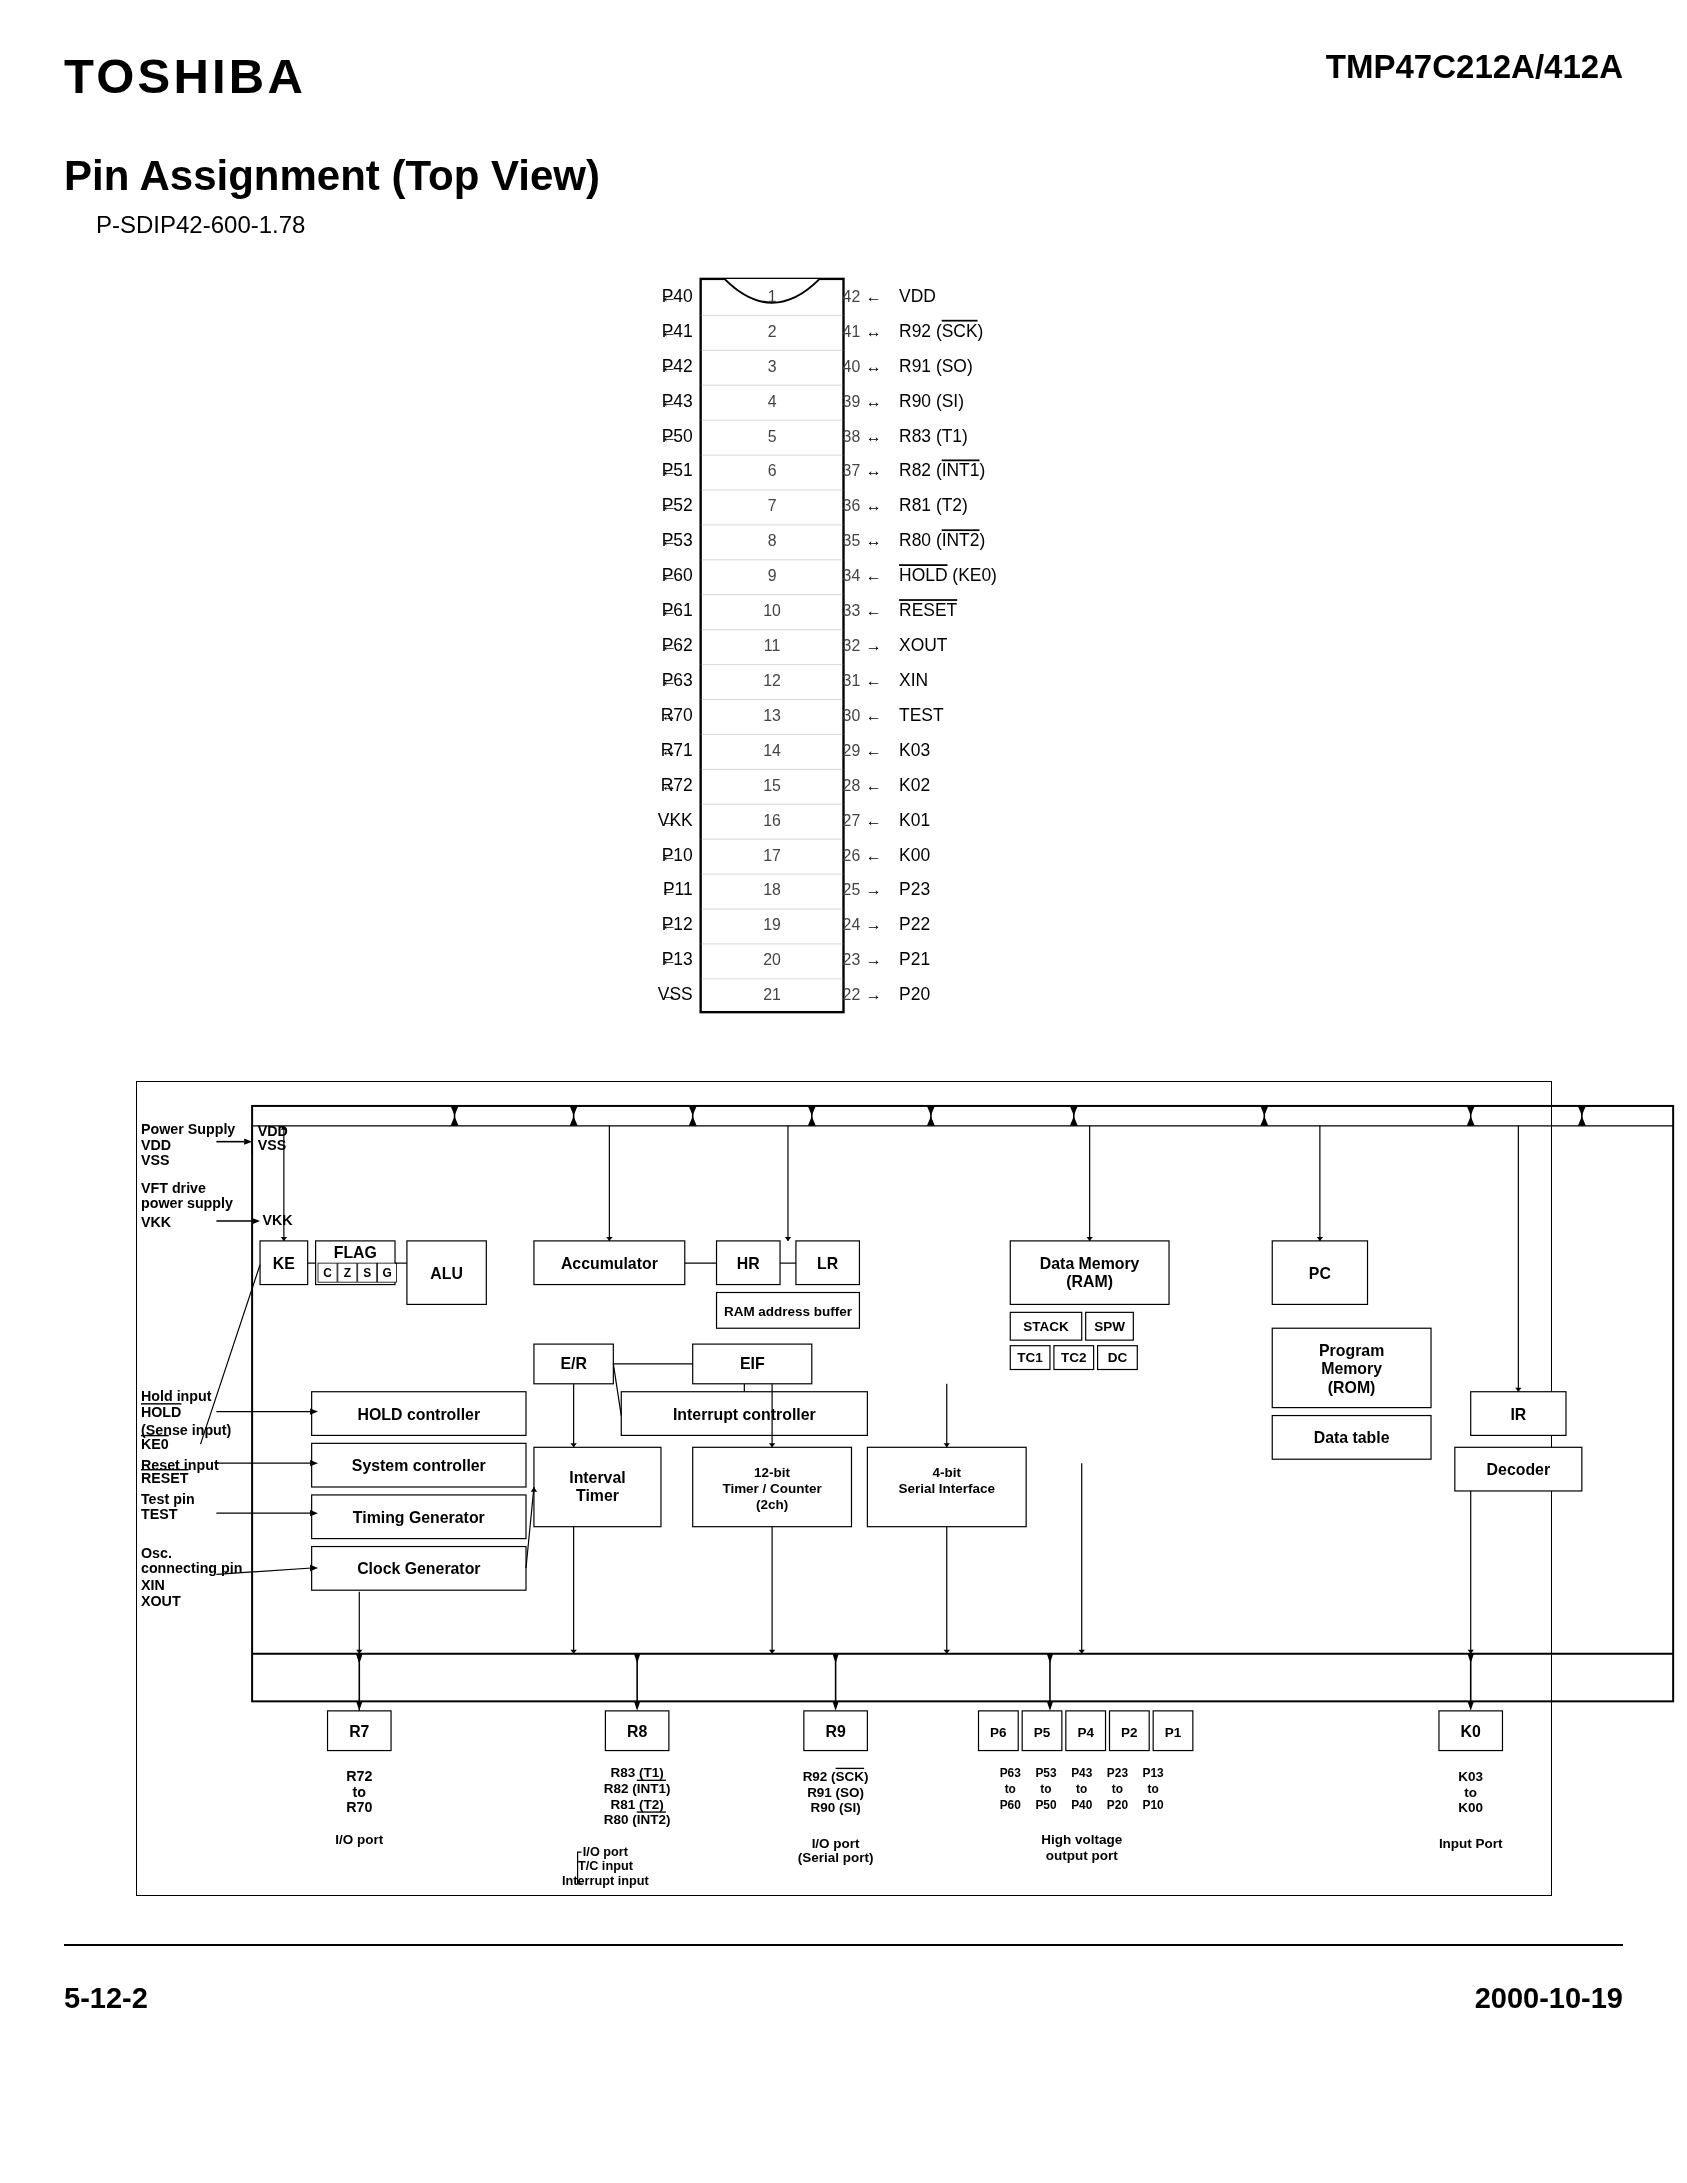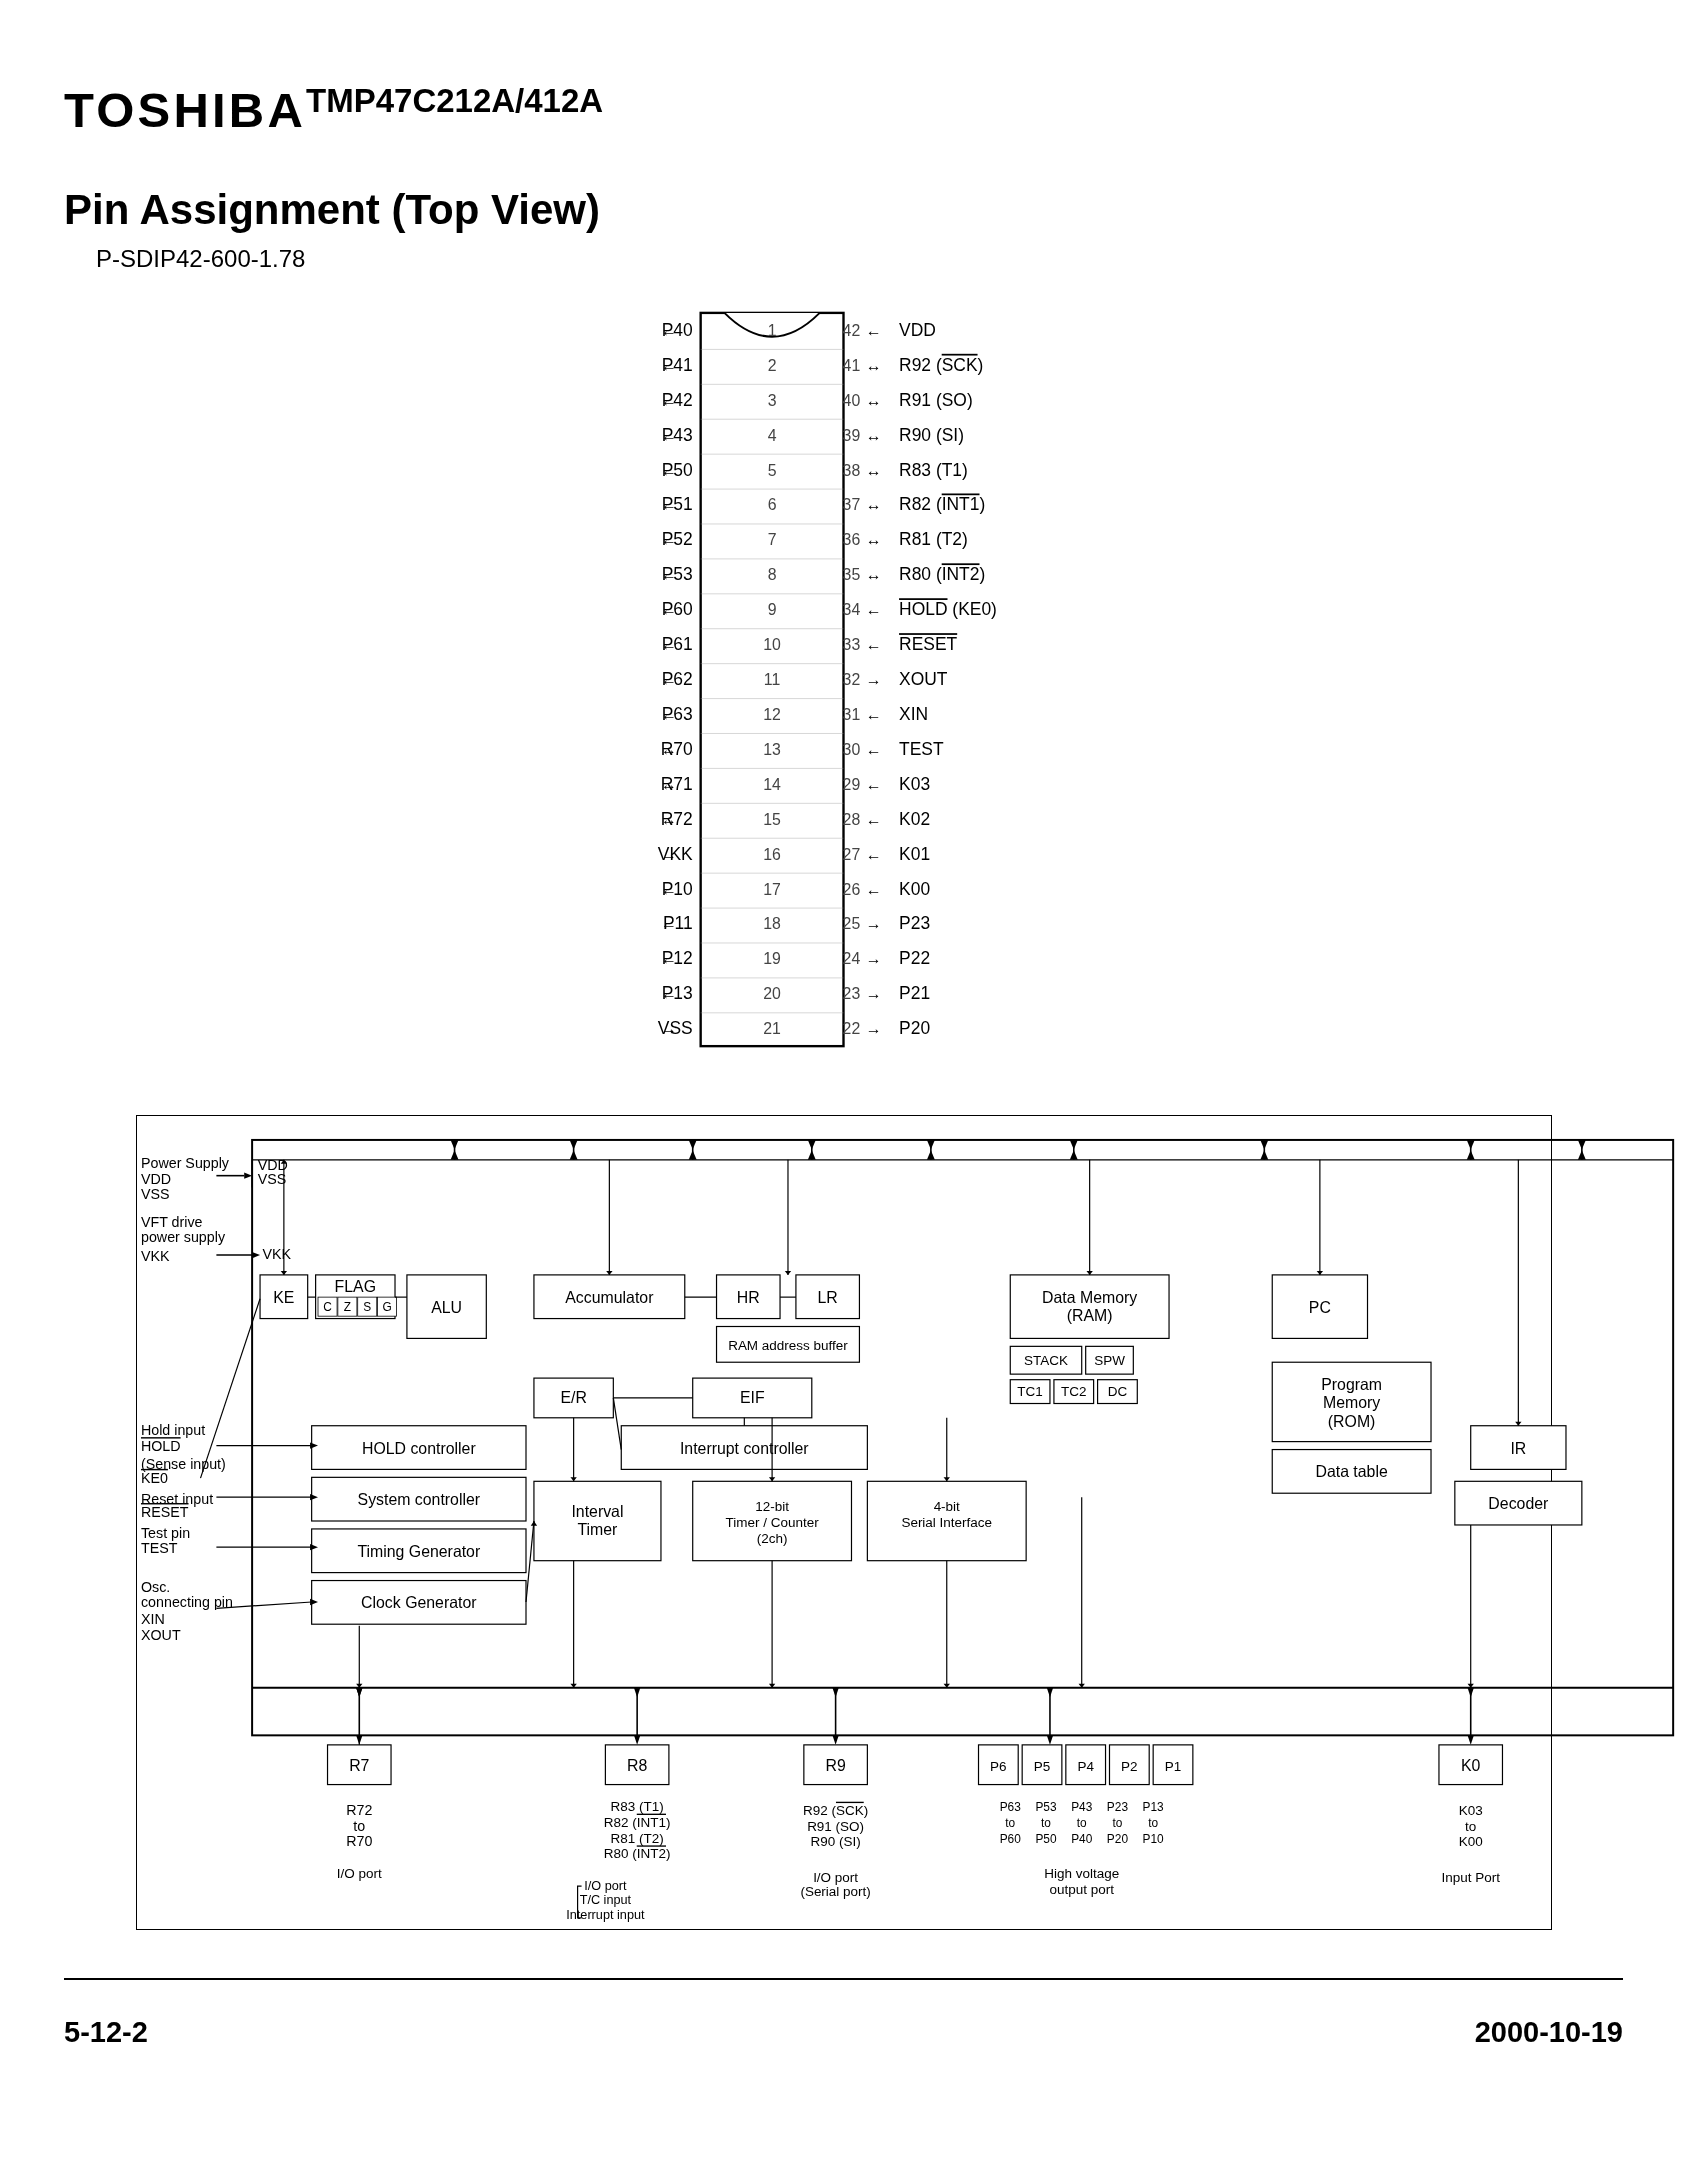--- a/index.html
+++ b/index.html
@@ -12,25 +12,24 @@
     }
     .page {
       width: 1687px;
       min-height: 2183px;
       padding: 48px 64px;
       background: #fff;
     }
     
     .header {
       display: flex;
-      justify-content: flex-start;
+      justify-content: space-between;
       align-items: flex-start;
       margin-bottom: 32px;
       padding-bottom: 16px;
-      margin-top: 34px;
     }
     .toshiba-logo {
       font-size: 49px;
       font-weight: 900;
       letter-spacing: 3.2px;
       color: #000;
       font-family: Arial Black, Arial, sans-serif;
     }
     .model-number {
       font-size: 33px;
@@ -299,21 +298,21 @@
           <line x1="520" y1="844" x2="700" y2="844"></line>
           <line x1="520" y1="888" x2="700" y2="888"></line>
           <line x1="520" y1="932" x2="700" y2="932"></line>
         </g>
       </svg>
     </div>
   </div>
 
   <div class="block-section">
 
-    <div style="width: 1416px; margin: 0 auto; border: 1.6px solid #000; position: relative;">
+    <div style="width: 1416px; margin: 0 auto; border: 1.6px solid #000; position: relative; font-weight: bold;">
       <svg width="1556" height="810" viewBox="0 0 1960 1020">
         <style>
           .bd { font-family: Arial, sans-serif; }
           .bdt { font-size: 20px; text-anchor: middle; }
           .bdts { font-size: 17px; text-anchor: middle; }
           .bdl { font-size: 18px; }
           .bdlr { font-size: 18px; text-anchor: end; }
         </style>
 
         <text x="5" y="65" class="bd bdl">Power Supply</text>

